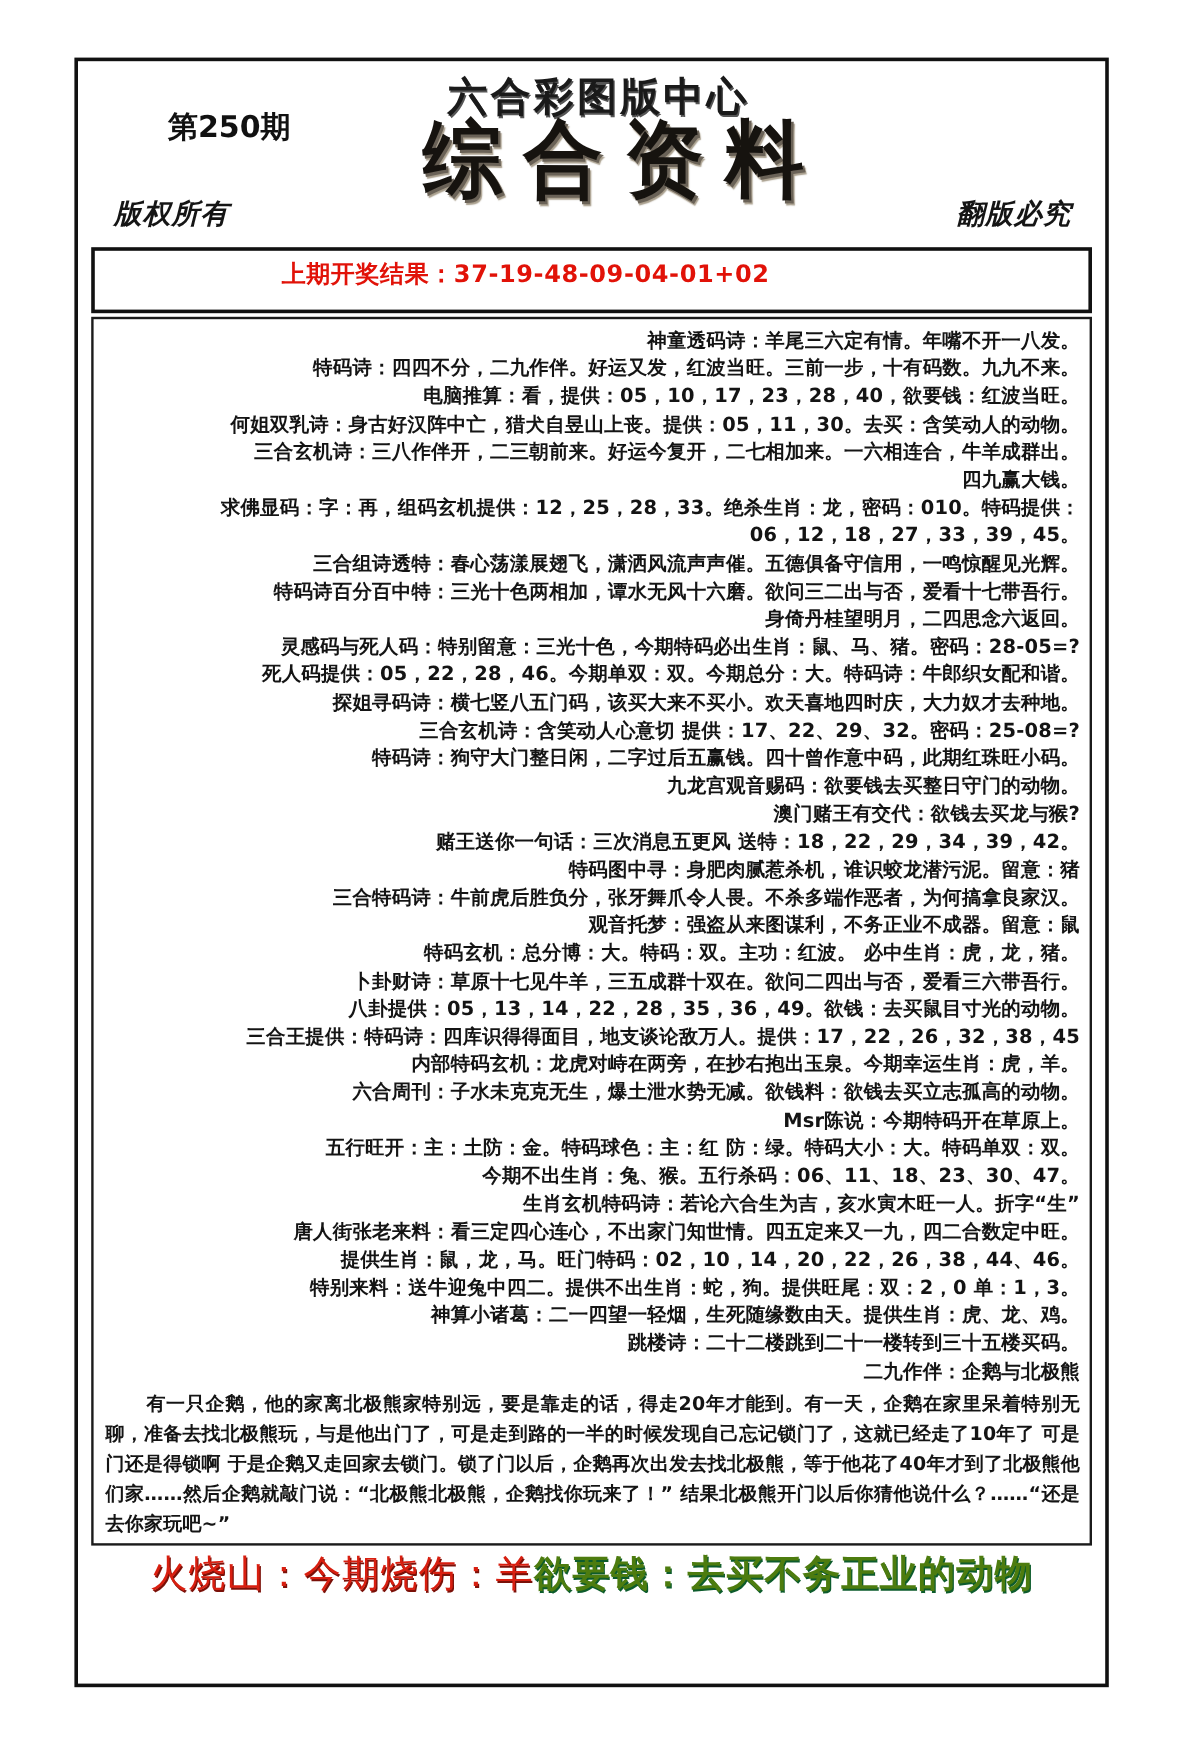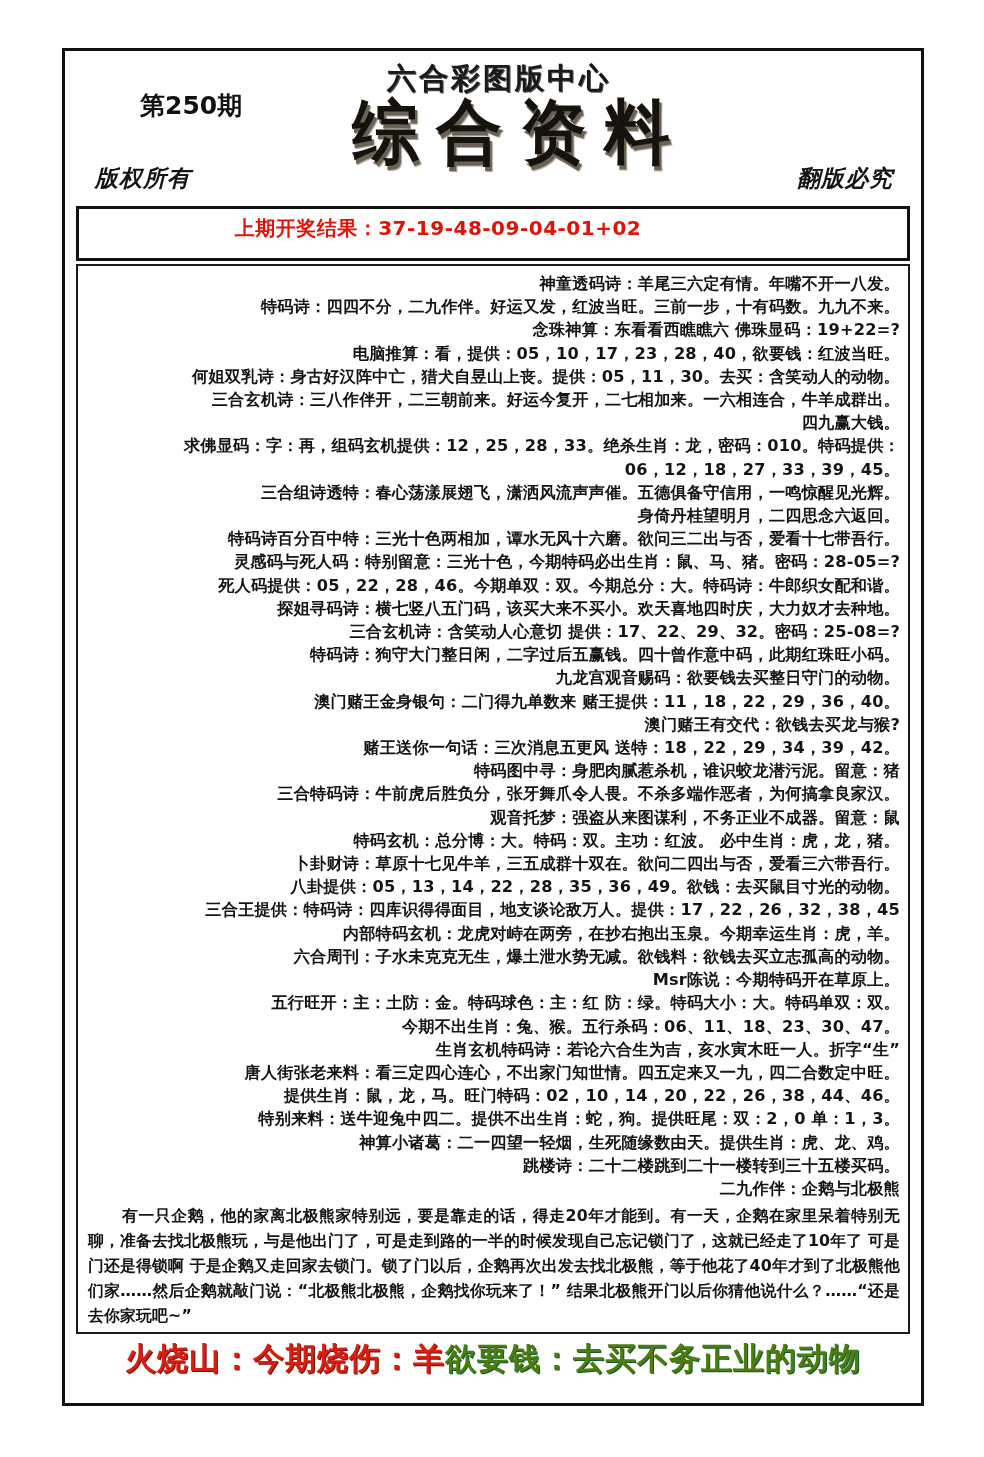--- a/index.html
+++ b/index.html
@@ -39,21 +39,21 @@
     color: #111;
     letter-spacing: 0px;
     font-family: "DejaVu Sans", "Liberation Sans", sans-serif;
   }
   .brand-top {
     position: absolute;
     left: 0;
     right: 0;
     top: 8px;
     text-align: center;
-    font-size: 29px;
+    font-size: 33px;
     font-weight: bold;
     color: #1a1a1a;
     letter-spacing: 3px;
     font-family: "DejaVu Serif", "Liberation Serif", serif;
     text-shadow: 1px 1px 0 #555;
     padding-left: 12px;
   }
   .brand-main {
     position: absolute;
     left: 175px;
@@ -149,21 +149,21 @@
 
   
   .footer-banner {
     margin: 4px 11px 0 11px;
     text-align: center;
     white-space: nowrap;
     line-height: 40px;
   }
   .fb-red {
     font-size: 31px;
-    font-weight: bold;
+    font-weight: normal;
     color: #d81f10;
     letter-spacing: 1px;
     font-family: "DejaVu Sans", "Liberation Sans", sans-serif;
     text-shadow: 1px 1px 0 #7a1008;
   }
   .fb-green {
     font-size: 31px;
     font-weight: bold;
     color: #4d7c0f;
     letter-spacing: 1px;
@@ -186,37 +186,35 @@
   </div>
 
   <div class="result-box">
     <div class="result-line">上期开奖结果：37-19-48-09-04-01+02</div>
   </div>
 
   <div class="body-box">
     <div id="lines-container">
         <div class="line">神童透码诗：羊尾三六定有情。年嘴不开一八发。</div>
         <div class="line">特码诗：四四不分，二九作伴。好运又发，红波当旺。三前一步，十有码数。九九不来。</div>
-        <div class="line">念珠神算：东看看西瞧瞧六  佛珠显码：19+22=?</div>
         <div class="line">电脑推算：看，提供：05，10，17，23，28，40，欲要钱：红波当旺。</div>
         <div class="line">何姐双乳诗：身古好汉阵中亡，猎犬自昱山上丧。提供：05，11，30。去买：含笑动人的动物。</div>
         <div class="line">三合玄机诗：三八作伴开，二三朝前来。好运今复开，二七相加来。一六相连合，牛羊成群出。</div>
         <div class="line">四九赢大钱。</div>
         <div class="line">求佛显码：字：再，组码玄机提供：12，25，28，33。绝杀生肖：龙，密码：010。特码提供：</div>
         <div class="line">06，12，18，27，33，39，45。</div>
         <div class="line">三合组诗透特：春心荡漾展翅飞，潇洒风流声声催。五德俱备守信用，一鸣惊醒见光辉。</div>
+        <div class="line">特码诗百分百中特：三光十色两相加，谭水无风十六磨。欲问三二出与否，爱看十七带吾行。</div>
         <div class="line">身倚丹桂望明月，二四思念六返回。</div>
-        <div class="line">特码诗百分百中特：三光十色两相加，谭水无风十六磨。欲问三二出与否，爱看十七带吾行。</div>
         <div class="line">灵感码与死人码：特别留意：三光十色，今期特码必出生肖：鼠、马、猪。密码：28-05=?</div>
         <div class="line">死人码提供：05，22，28，46。今期单双：双。今期总分：大。特码诗：牛郎织女配和谐。</div>
         <div class="line">探姐寻码诗：横七竖八五门码，该买大来不买小。欢天喜地四时庆，大力奴才去种地。</div>
         <div class="line">三合玄机诗：含笑动人心意切 提供：17、22、29、32。密码：25-08=?</div>
         <div class="line">特码诗：狗守大门整日闲，二字过后五赢钱。四十曾作意中码，此期红珠旺小码。</div>
         <div class="line">九龙宫观音赐码：欲要钱去买整日守门的动物。</div>
-        <div class="line">澳门赌王金身银句：二门得九单数来  赌王提供：11，18，22，29，36，40。</div>
         <div class="line">澳门赌王有交代：欲钱去买龙与猴?</div>
         <div class="line">赌王送你一句话：三次消息五更风 送特：18，22，29，34，39，42。</div>
         <div class="line">特码图中寻：身肥肉腻惹杀机，谁识蛟龙潜污泥。留意：猪</div>
         <div class="line">三合特码诗：牛前虎后胜负分，张牙舞爪令人畏。不杀多端作恶者，为何搞拿良家汉。</div>
         <div class="line">观音托梦：强盗从来图谋利，不务正业不成器。留意：鼠</div>
         <div class="line">特码玄机：总分博：大。特码：双。主功：红波。 必中生肖：虎，龙，猪。</div>
         <div class="line">卜卦财诗：草原十七见牛羊，三五成群十双在。欲问二四出与否，爱看三六带吾行。</div>
         <div class="line">八卦提供：05，13，14，22，28，35，36，49。欲钱：去买鼠目寸光的动物。</div>
         <div class="line">三合王提供：特码诗：四库识得得面目，地支谈论敌万人。提供：17，22，26，32，38，45</div>
         <div class="line">内部特码玄机：龙虎对峙在两旁，在抄右抱出玉泉。今期幸运生肖：虎，羊。</div>

